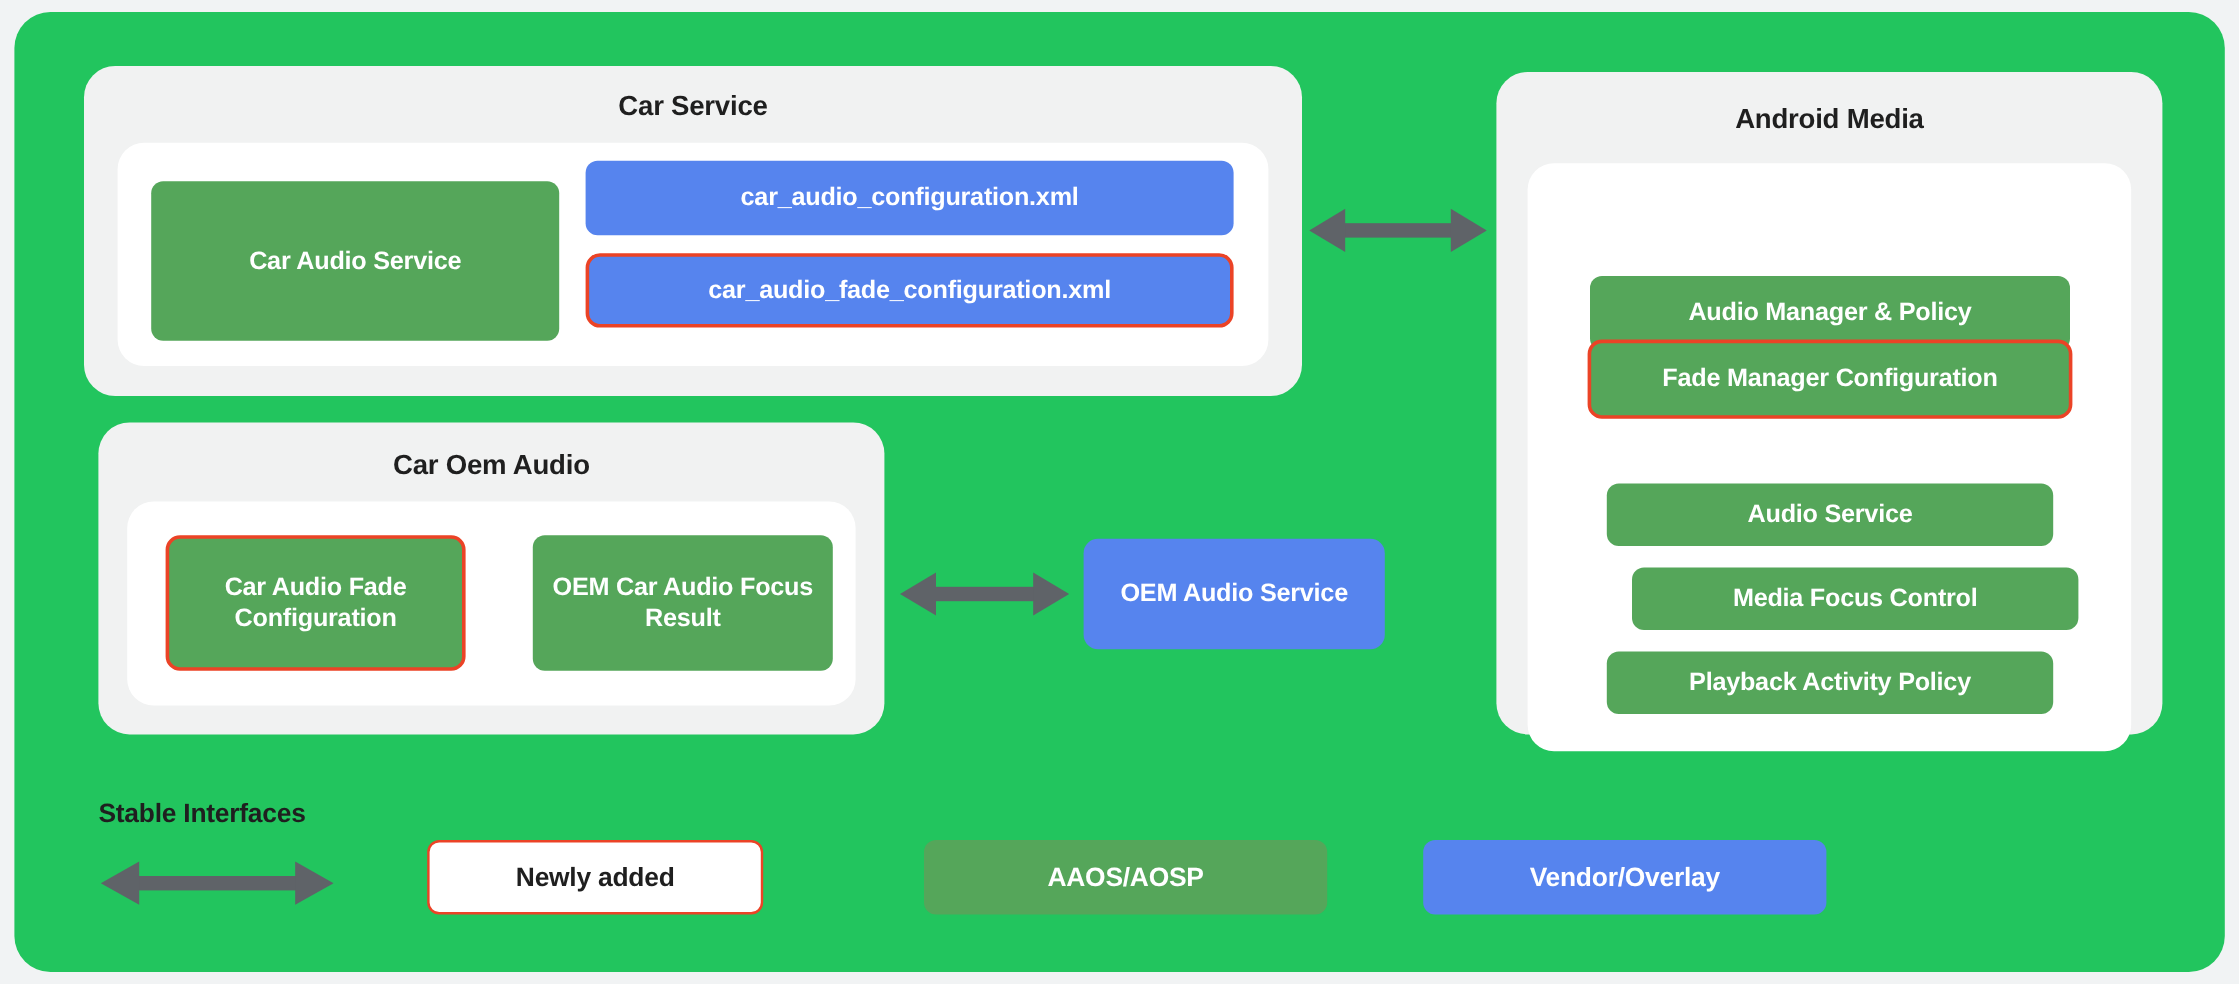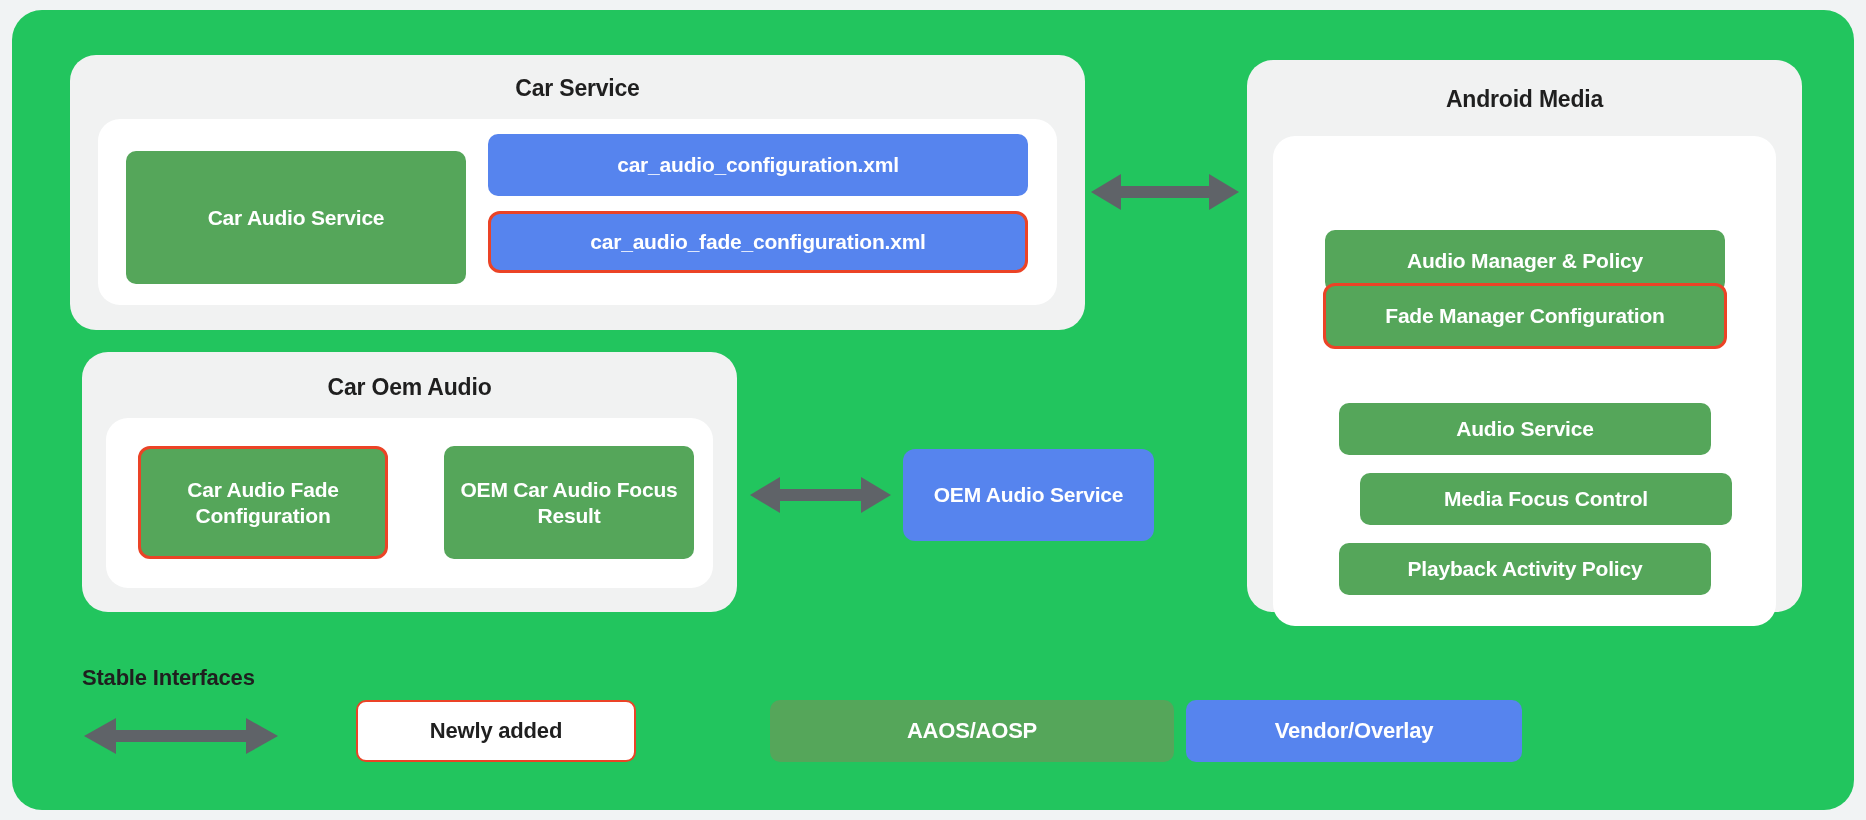--- a/index.html
+++ b/index.html
@@ -195,21 +195,21 @@
         <rect x="28" y="15" width="138" height="12"></rect>
         <polygon points="0,21 32,3 32,39"></polygon>
         <polygon points="194,21 162,3 162,39"></polygon>
       </g>
     </svg>
 
     <div class="legend-chip chip-outline" style="left:344px; top:690px; width:280px; height:62px;">
       <span>Newly added</span>
     </div>
 
-    <div class="legend-chip chip-green" style="left:758px; top:690px; width:404px; height:62px;">
+    <div class="legend-chip chip-green" style="left:758px; top:690px; width:336px; height:62px;">
       <span>AAOS/AOSP</span>
     </div>
 
     <div class="legend-chip chip-blue" style="left:1174px; top:690px; width:336px; height:62px;">
       <span>Vendor/Overlay</span>
     </div>
 
   </div>
 </div>
 

